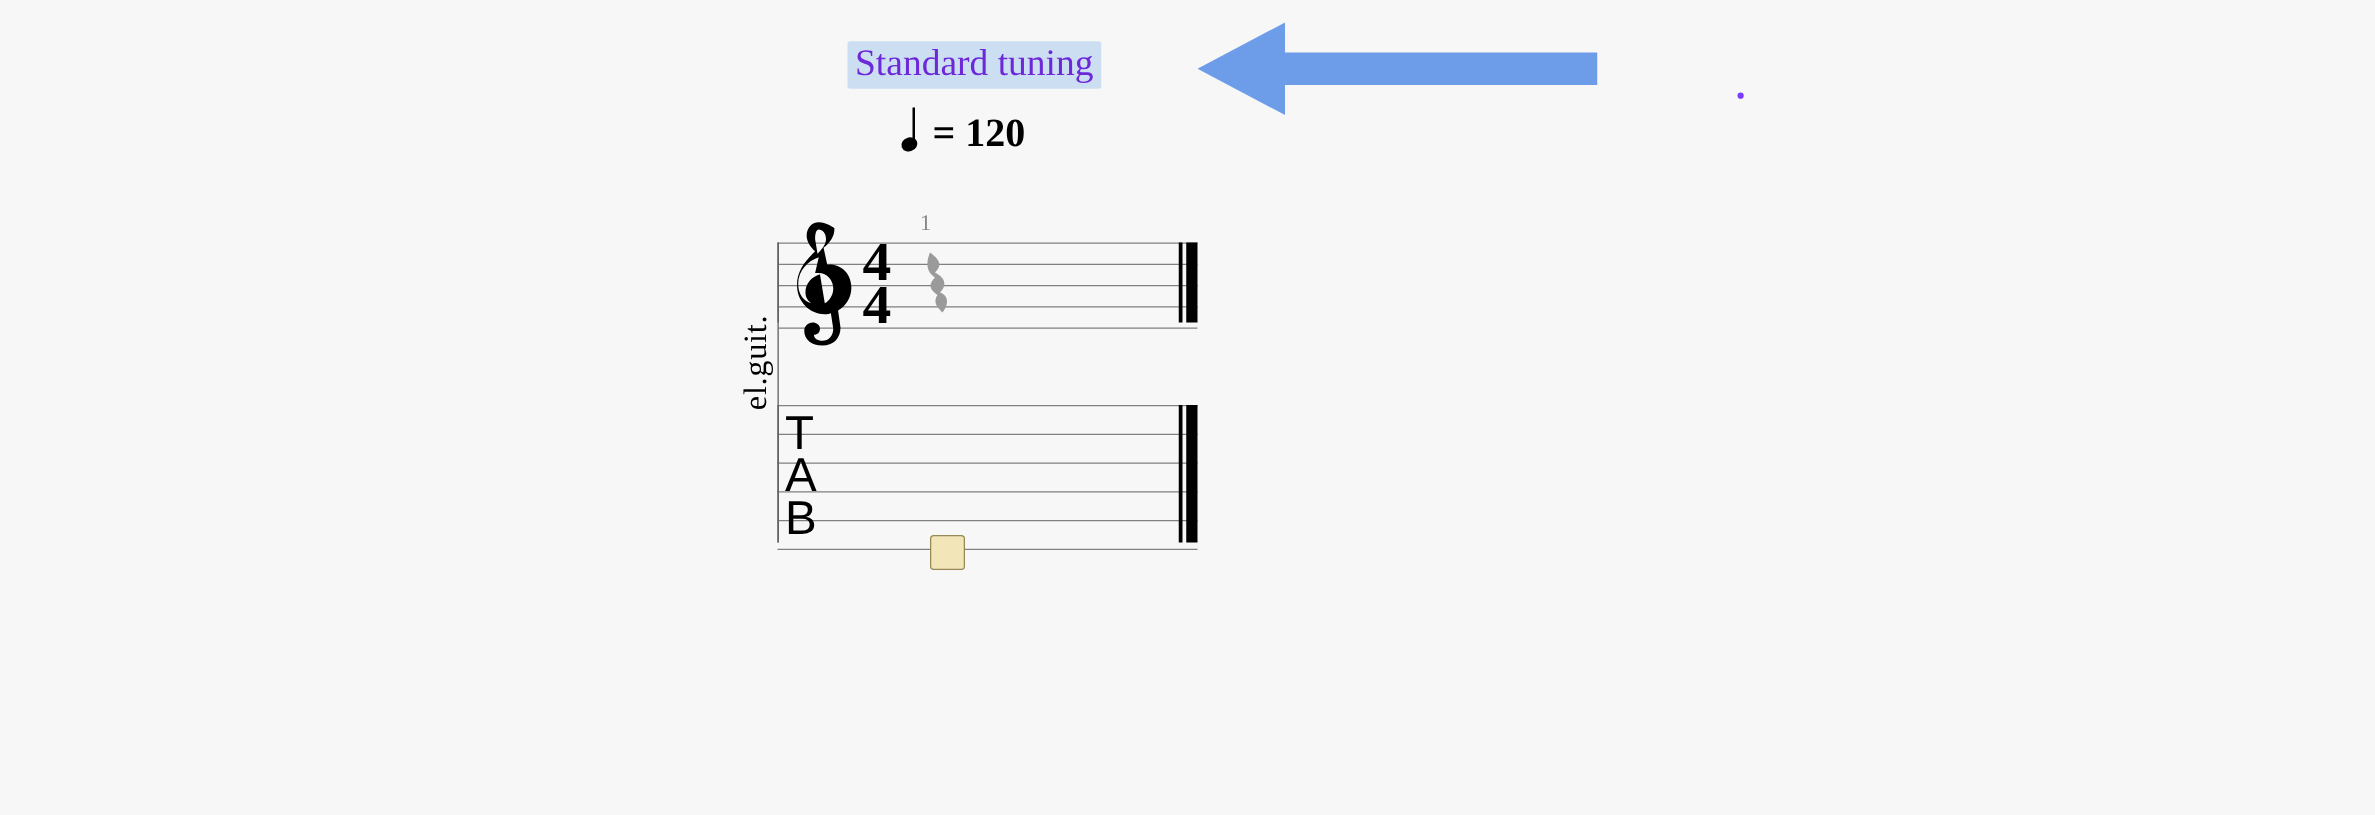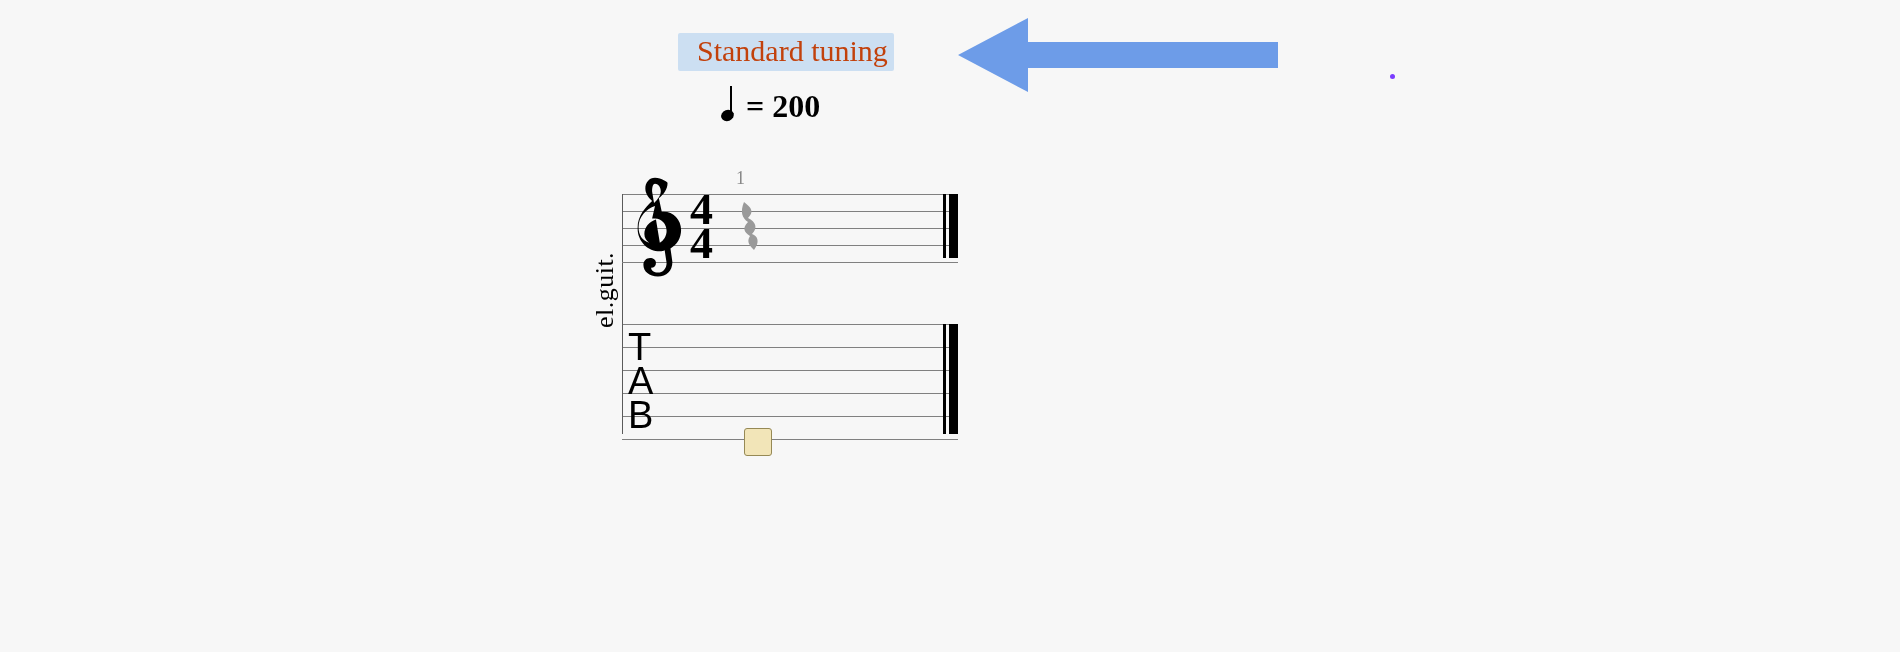--- a/index.html
+++ b/index.html
@@ -12,23 +12,23 @@
     overflow: hidden;
     position: relative;
   }
 
   
   .tuning-text {
     position: absolute;
     left: 678px;
     top: 33px;
     font-size: 30px;
-    color: #c2410c;
+    color: #6d28d9;
     background: #ccdff2;
-    padding: 0 6px 2px 19px;
+    padding: 0 6px 2px 6px;
     border-radius: 2px;
     line-height: 1.2;
   }
 
   
   .tempo {
     position: absolute;
     left: 718px;
     top: 88px;
     font-size: 32px;
@@ -221,21 +221,21 @@
 <body>
 
 <div class="tuning-text">Standard tuning</div>
 
 <div class="tempo">
   <span class="note-icon">
     <span class="stem"></span>
       <span class="head"></span>
   </span>
   <span class="eq">=</span>
-  <span class="val">200</span>
+  <span class="val">120</span>
 </div>
 
 <svg class="arrow" viewBox="0 0 320 90">
   <g fill="#6d9ce8">
     <polygon points="0,45 70,8 70,32 320,32 320,58 70,58 70,82"></polygon>
   </g>
 </svg>
 
 <div class="instr-label">el.guit.</div>
 

